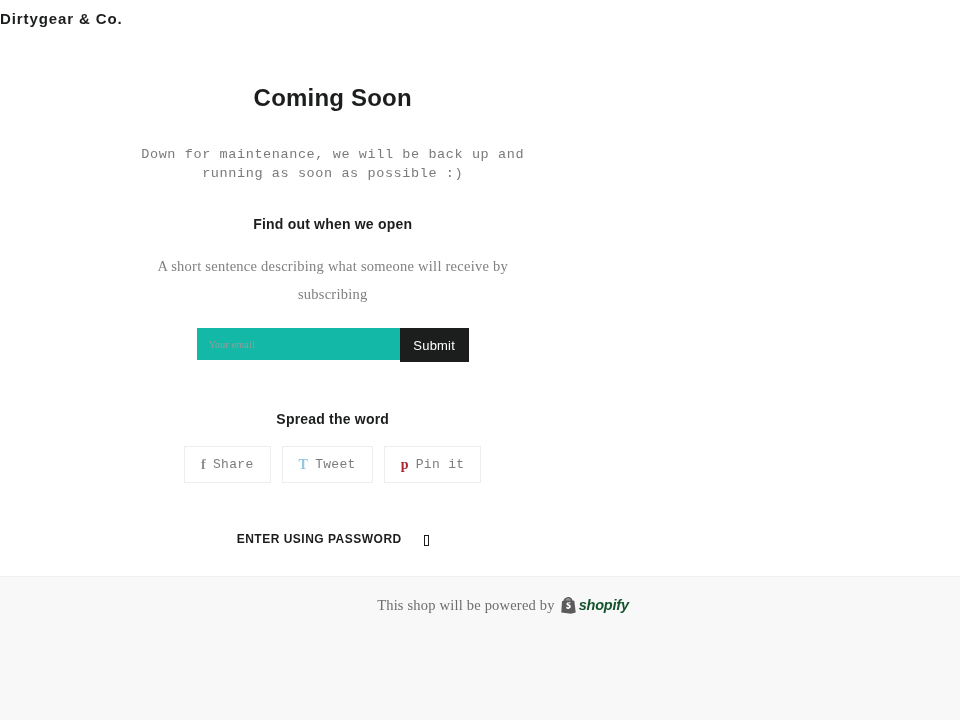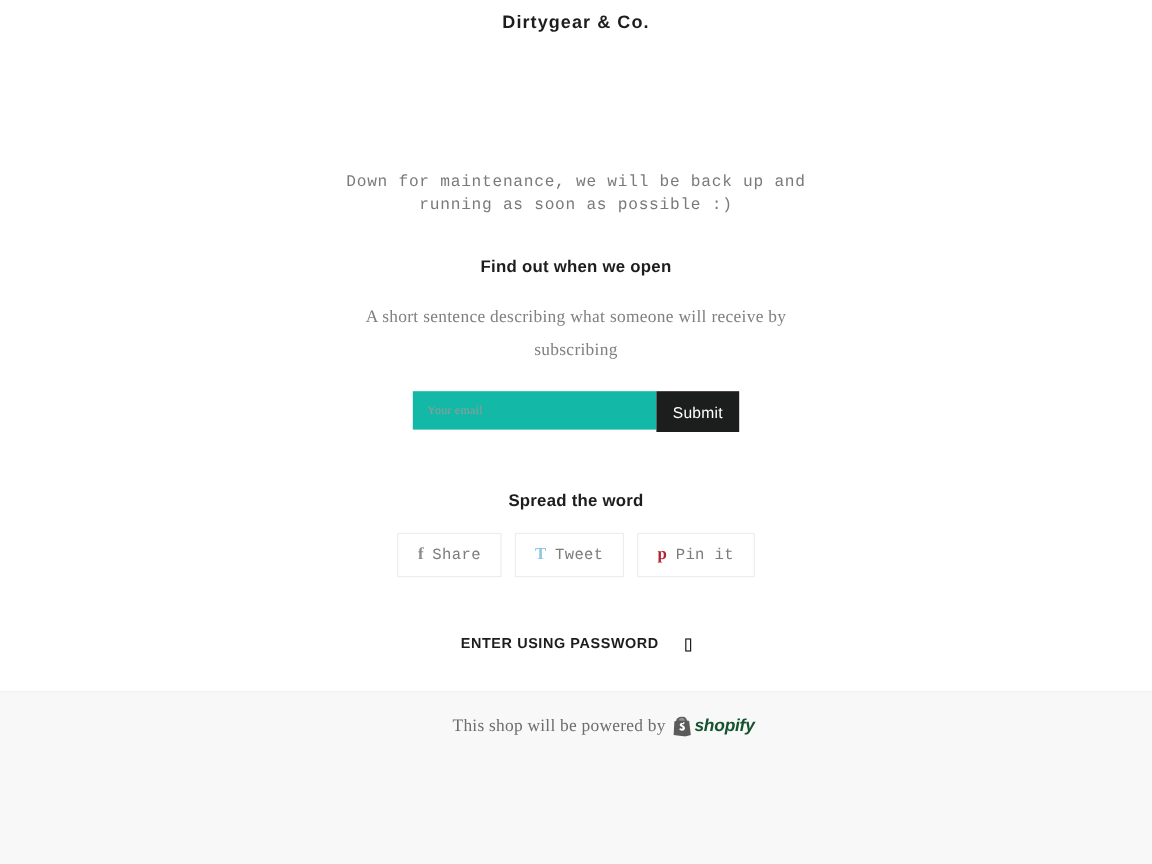--- a/index.html
+++ b/index.html
@@ -14,21 +14,21 @@
     font-family: "Liberation Sans", sans-serif;
     -webkit-font-smoothing: antialiased;
     overflow: hidden;
   }
 
   .page {
     position: relative;
     width: 960px;
     height: 720px;
     display: flex;
-    flex-direction: column;
+    flex-direction: row;
   }
 
   
   .site-header {
     padding-top: 8px;
     text-align: center;
   }
   .shop-title {
     margin: 0;
     font-family: "Liberation Sans", sans-serif;
@@ -256,20 +256,21 @@
 <body>
 
 <div class="page">
 
   <header class="site-header">
     <h1 class="shop-title">Dirtygear &amp; Co.</h1>
   </header>
 
   <main class="main">
 
+    <h2 class="coming-soon">Coming Soon</h2>
 
     <p class="maintenance-text">Down for maintenance, we will be back up and running as soon as possible :)</p>
 
     <section class="newsletter">
       <h3 class="newsletter-heading">Find out when we open</h3>
 
       <p class="newsletter-sub">A short sentence describing what someone will receive by subscribing</p>
 
       <form class="signup-form">
         <input class="email-input" type="email" placeholder="Your email" style="">

